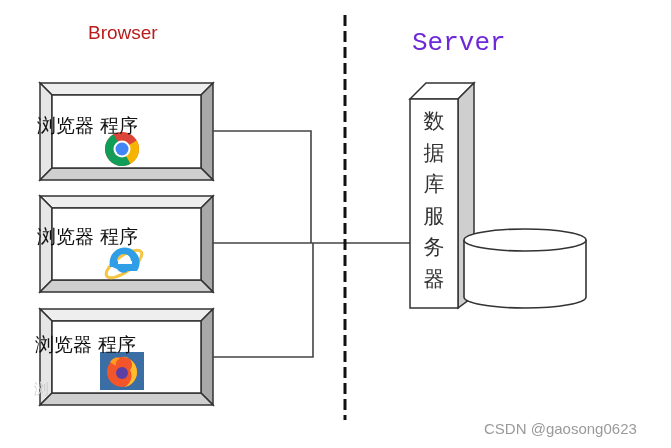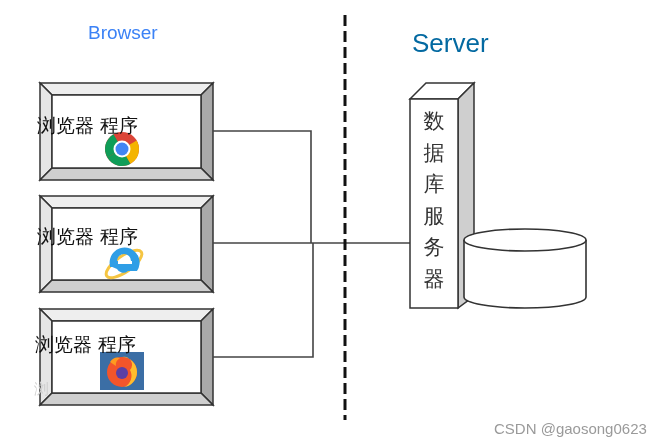--- a/index.html
+++ b/index.html
@@ -1,23 +1,23 @@
 <!DOCTYPE html>
 <html><head>
 <meta charset="utf-8">
 <style>
   html,body{margin:0;padding:0;background:#fff;}
   body{width:671px;height:448px;position:relative;overflow:hidden;font-family:"DejaVu Sans",sans-serif;}
   .abs{position:absolute;}
   #diagram{position:absolute;left:0;top:0;}
-  .browser-title{left:88px;top:22px;font-family:"Liberation Sans",sans-serif;font-size:19px;color:#3b82f6;}
-  .server-title{left:412px;top:28px;font-family:Liberation Sans, sans-serif;font-size:26px;color:#0369a1;}
+  .browser-title{left:88px;top:22px;font-family:"Liberation Sans",sans-serif;font-size:19px;color:#b91c1c;}
+  .server-title{left:412px;top:28px;font-family:Liberation Mono, monospace;font-size:26px;color:#6d28d9;}
   .box-label{font-family:"DejaVu Sans",sans-serif;font-size:19px;color:#111;width:180px;text-align:left;letter-spacing:0px;}
   .db-label{font-family:"DejaVu Sans",sans-serif;font-size:21px;color:#333;width:30px;text-align:center;line-height:31.5px;}
-  .watermark{left:494px;top:420px;font-family:"Liberation Sans",sans-serif;font-size:15px;color:#9a9a9a;}
+  .watermark{left:484px;top:420px;font-family:"Liberation Sans",sans-serif;font-size:15px;color:#9a9a9a;}
   .ghost{left:34px;top:380px;font-size:15px;color:#cfcfcf;}
 </style>
 </head>
 <body>
 
 <svg id="diagram" width="671" height="448" viewBox="0 0 671 448" xmlns="http://www.w3.org/2000/svg">
 
   <g transform="translate(40,83)">
     <polygon points="0,0 173,0 161,12 12,12" fill="#eeeeee" stroke="#333" stroke-width="1.5"></polygon>
     <polygon points="0,0 12,12 12,85 0,97" fill="#e6e6e6" stroke="#333" stroke-width="1.5"></polygon>

